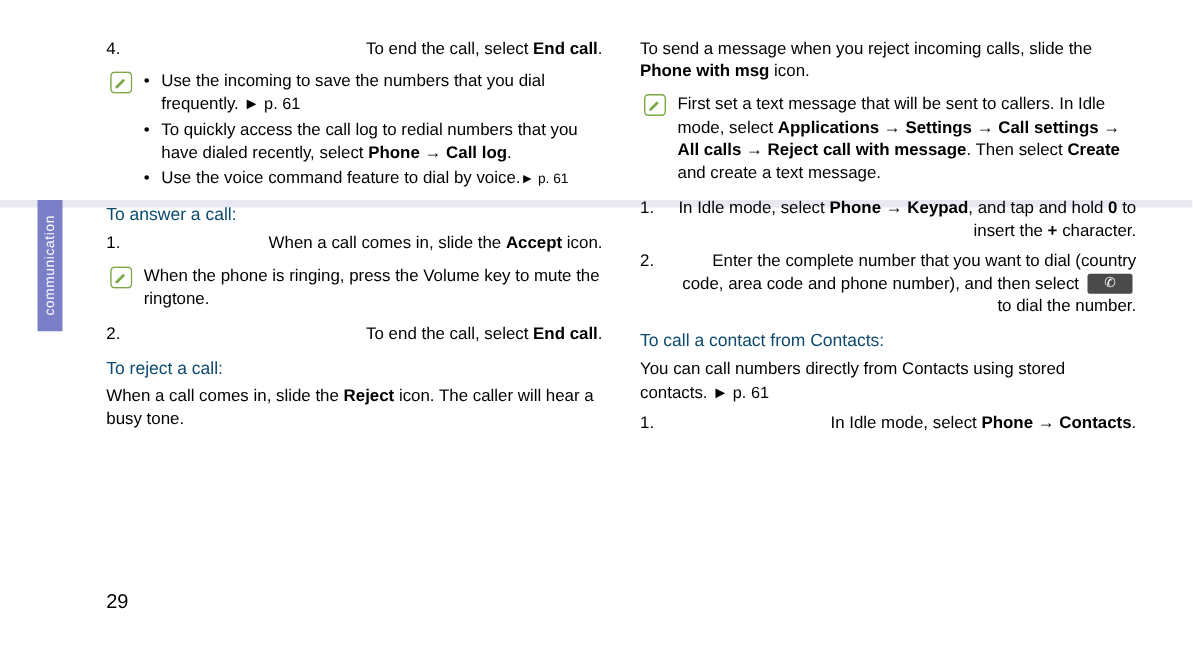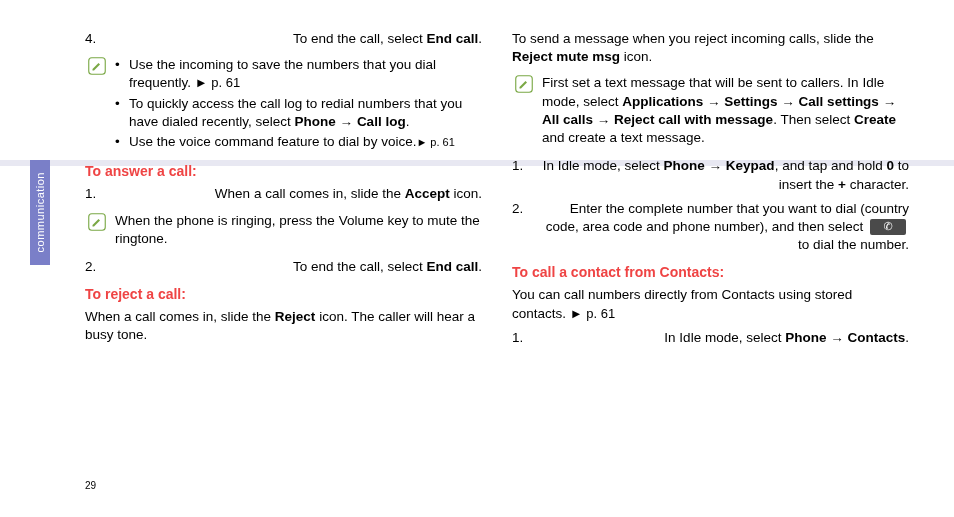--- a/index.html
+++ b/index.html
@@ -92,24 +92,24 @@
       margin-bottom: 2px;
     }
     .bullet-mark {
       min-width: 14px;
       flex-shrink: 0;
     }
     .bullet-text {
       flex: 1;
     }
     .section-heading {
-      color: #ef4444;
+      color: #0c4a6e;
       font-size: 14px;
       margin: 10px 0 6px 0;
-      font-weight: bold;
+      font-weight: normal;
     }
     .para {
       line-height: 1.35;
       margin-bottom: 6px;
     }
     .bold {
       font-weight: bold;
     }
     .arrow {
       font-family: Arial, sans-serif;
@@ -133,21 +133,21 @@
       left: 50%;
       top: 50%;
       transform: translate(-50%, -52%);
       color: #fff;
       font-size: 11px;
     }
     .page-num {
       position: absolute;
       left: 85px;
       bottom: 26px;
-      font-size: 10px;
+      font-size: 16px;
     }
     .tri {
       font-size: 11px;
     }
   </style>
 </head>
 <body>
 
 <div class="side-line"></div>
 <div class="side-tab">
@@ -224,21 +224,21 @@
 
     <div class="para">
       <span>When a call comes in, slide the </span><span class="bold">Reject</span><span> icon. The caller will hear a busy tone.</span>
     </div>
 
   </div>
 
   <div class="column">
 
     <div class="para">
-      <span>To send a message when you reject incoming calls, slide the </span><span class="bold">Reject mute msg</span><span> icon.</span>
+      <span>To send a message when you reject incoming calls, slide the </span><span class="bold">Phone with msg</span><span> icon.</span>
     </div>
 
     <div class="note-box">
       <div class="note-icon">
         <svg class="note-icon-svg" viewBox="0 0 24 24">
           <rect x="1" y="1" width="22" height="22" rx="4" fill="none" stroke="#7aa845" stroke-width="1.5"></rect>
           <path d="M6 16 L14 8 L16 10 L8 18 L6 18 Z" fill="#7aa845"></path>
         </svg>
       </div>
       <div class="note-body">

